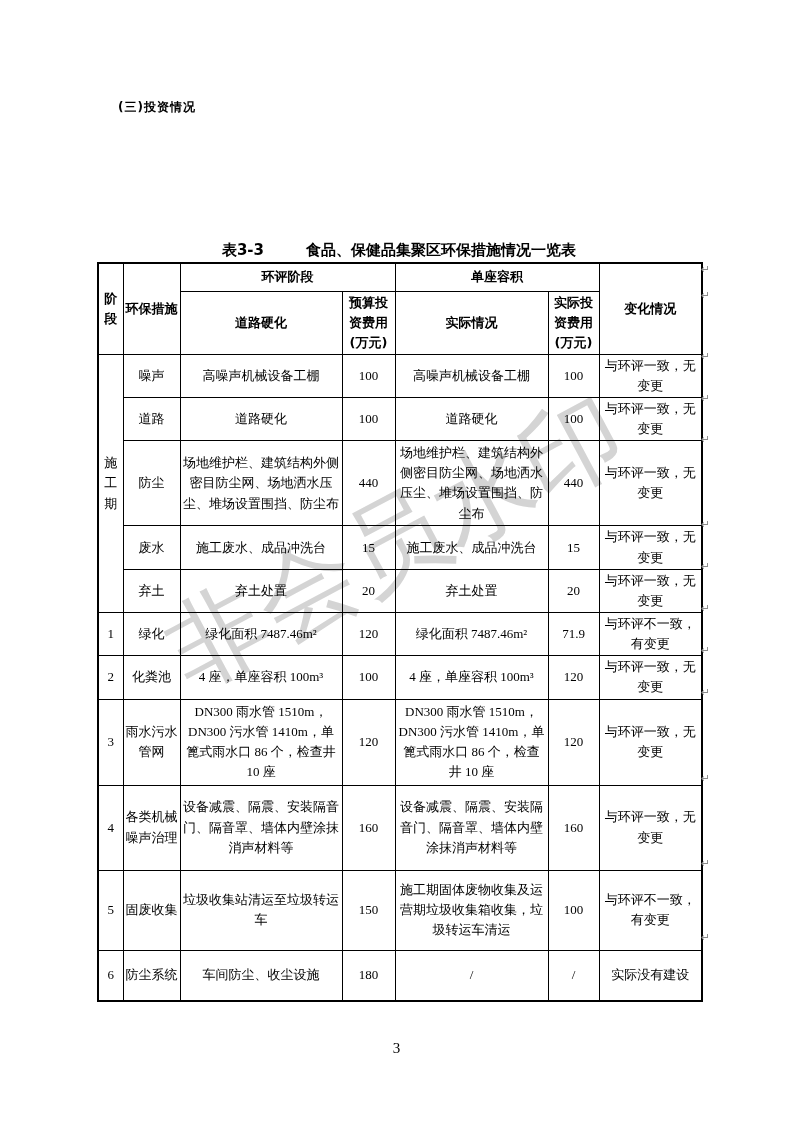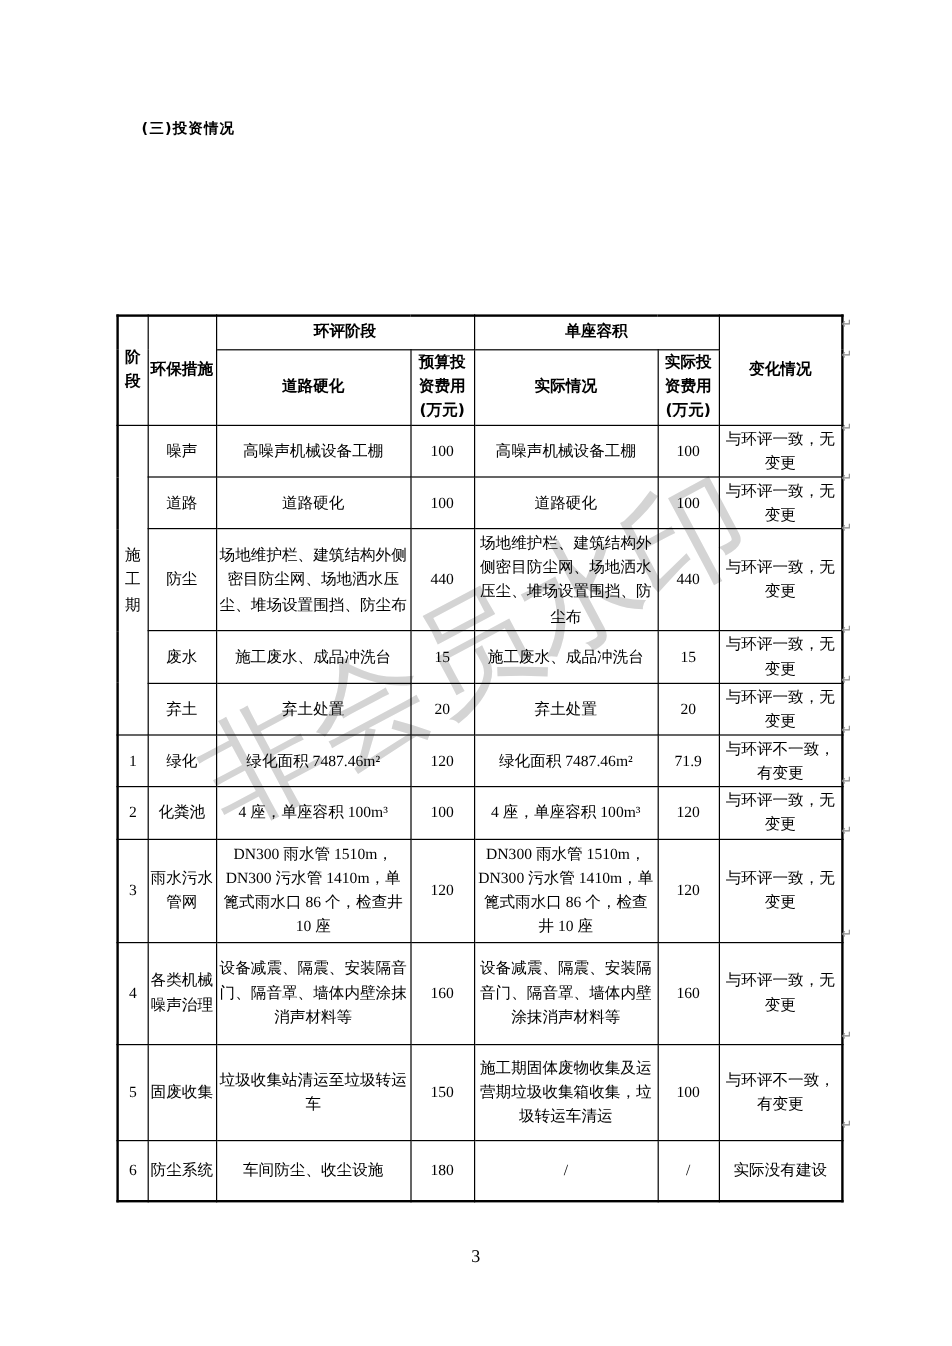--- a/index.html
+++ b/index.html
@@ -82,20 +82,24 @@
 </head>
 <body>
 
 <div class="page">
   <div class="watermark">非会员水印</div>
 
   <div class="content">
     <h2 class="heading">(三)投资情况</h2>
 
 
+    <div class="caption">
+      <span>表3-3</span>
+      <span>食品、保健品集聚区环保措施情况一览表</span>
+    </div>
 
     <table class="env">
       <colgroup>
         <col style="width:25px">
           <col style="width:57px">
           <col style="width:162px">
         <col style="width:53px">
           <col style="width:153px">
           <col style="width:51px">
         <col style="width:103px">

